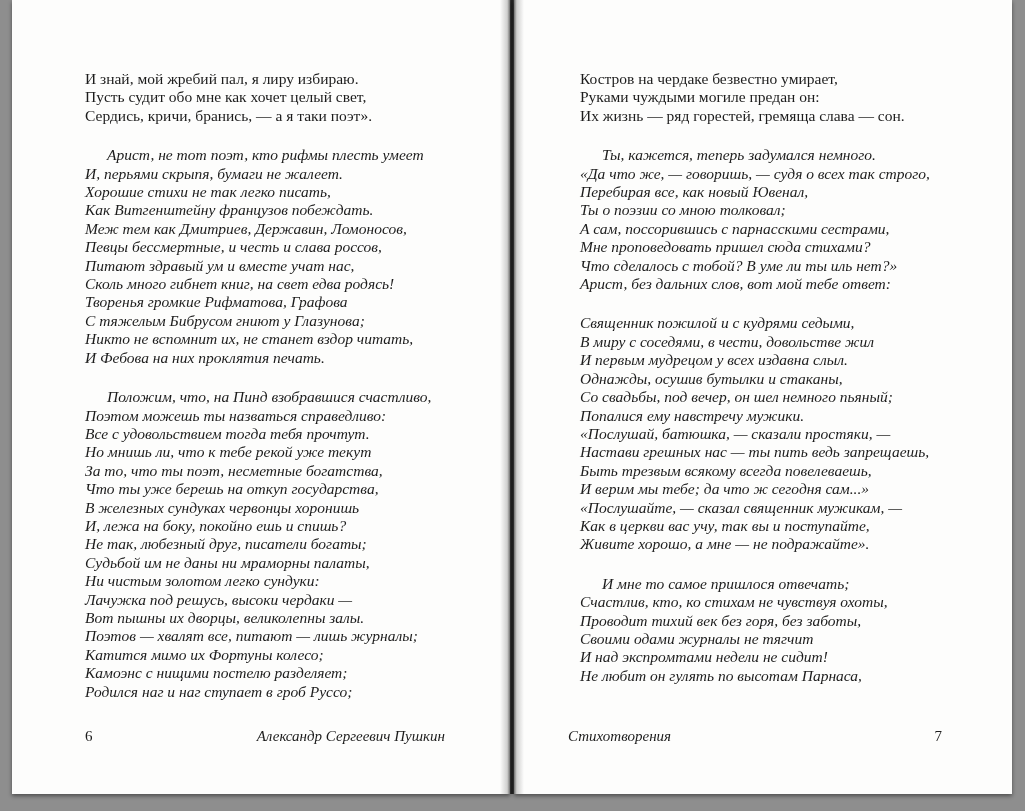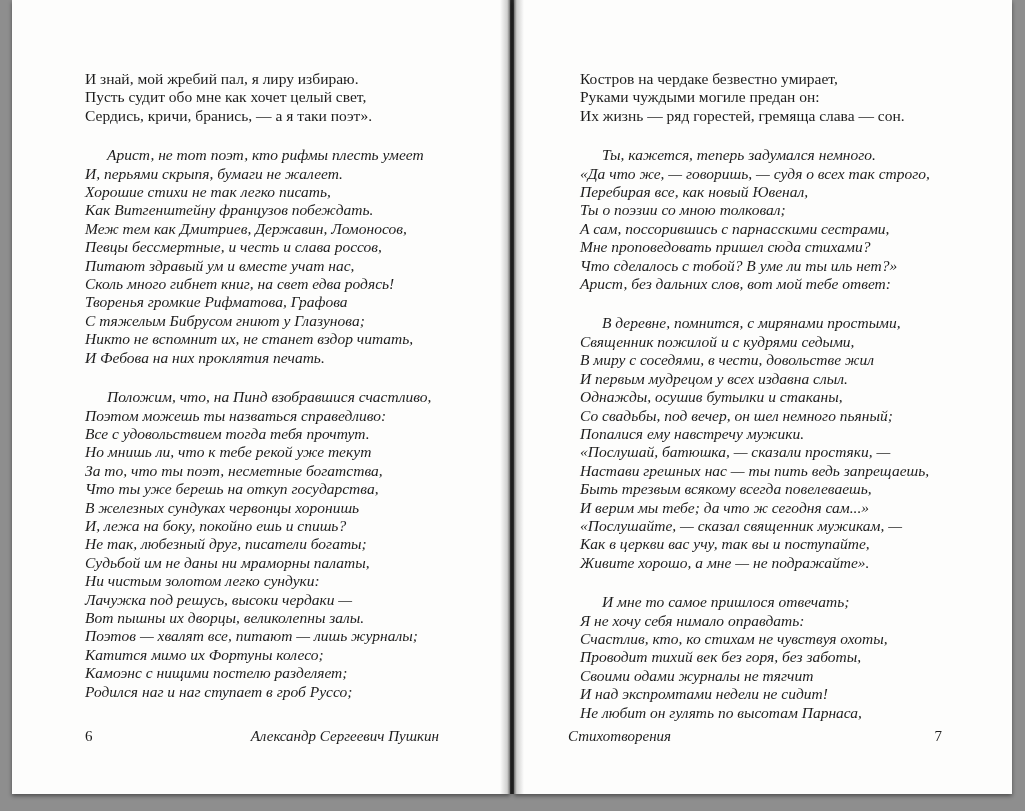--- a/index.html
+++ b/index.html
@@ -48,21 +48,21 @@
   .line { white-space: nowrap; }
   .line.indent { padding-left: 22px; }
   .footer-item {
     position: absolute;
     top: 727px;
     font-size: 15px;
     line-height: 18px;
   }
   .running-title { font-style: italic; }
   .num-left { left: 73px; }
-  .title-left { left: 67px; width: 360px; text-align: right; }
+  .title-left { left: 73px; width: 360px; text-align: right; }
   .title-right { left: 54px; }
   .num-right { left: 54px; width: 374px; text-align: right; }
 </style>
 </head>
 <body>
 
 <div class="viewport">
 
   <div class="page page-left">
     <div class="text-block text-left" id="left-text">
@@ -120,38 +120,36 @@
           <div class="line indent">Ты, кажется, теперь задумался немного.</div>
           <div class="line">«Да что же, — говоришь, — судя о всех так строго,</div>
           <div class="line">Перебирая все, как новый Ювенал,</div>
           <div class="line">Ты о поэзии со мною толковал;</div>
           <div class="line">А сам, поссорившись с парнасскими сестрами,</div>
           <div class="line">Мне проповедовать пришел сюда стихами?</div>
           <div class="line">Что сделалось с тобой? В уме ли ты иль нет?»</div>
           <div class="line">Арист, без дальних слов, вот мой тебе ответ:</div>
         </div>
         <div class="stanza">
-          <div class="line indent">В деревне, помнится, с мирянами простыми,</div>
           <div class="line">Священник пожилой и с кудрями седыми,</div>
           <div class="line">В миру с соседями, в чести, довольстве жил</div>
           <div class="line">И первым мудрецом у всех издавна слыл.</div>
           <div class="line">Однажды, осушив бутылки и стаканы,</div>
           <div class="line">Со свадьбы, под вечер, он шел немного пьяный;</div>
           <div class="line">Попалися ему навстречу мужики.</div>
           <div class="line">«Послушай, батюшка, — сказали простяки, —</div>
           <div class="line">Настави грешных нас — ты пить ведь запрещаешь,</div>
           <div class="line">Быть трезвым всякому всегда повелеваешь,</div>
           <div class="line">И верим мы тебе; да что ж сегодня сам...»</div>
           <div class="line">«Послушайте, — сказал священник мужикам, —</div>
           <div class="line">Как в церкви вас учу, так вы и поступайте,</div>
           <div class="line">Живите хорошо, а мне — не подражайте».</div>
         </div>
         <div class="stanza">
           <div class="line indent">И мне то самое пришлося отвечать;</div>
-          <div class="line">Я не хочу себя нимало оправдать:</div>
           <div class="line">Счастлив, кто, ко стихам не чувствуя охоты,</div>
           <div class="line">Проводит тихий век без горя, без заботы,</div>
           <div class="line">Своими одами журналы не тягчит</div>
           <div class="line">И над экспромтами недели не сидит!</div>
           <div class="line">Не любит он гулять по высотам Парнаса,</div>
         </div>
       </div>
     <div class="footer-item running-title title-right">Стихотворения</div>
     <div class="footer-item num-right">7</div>
   </div>

